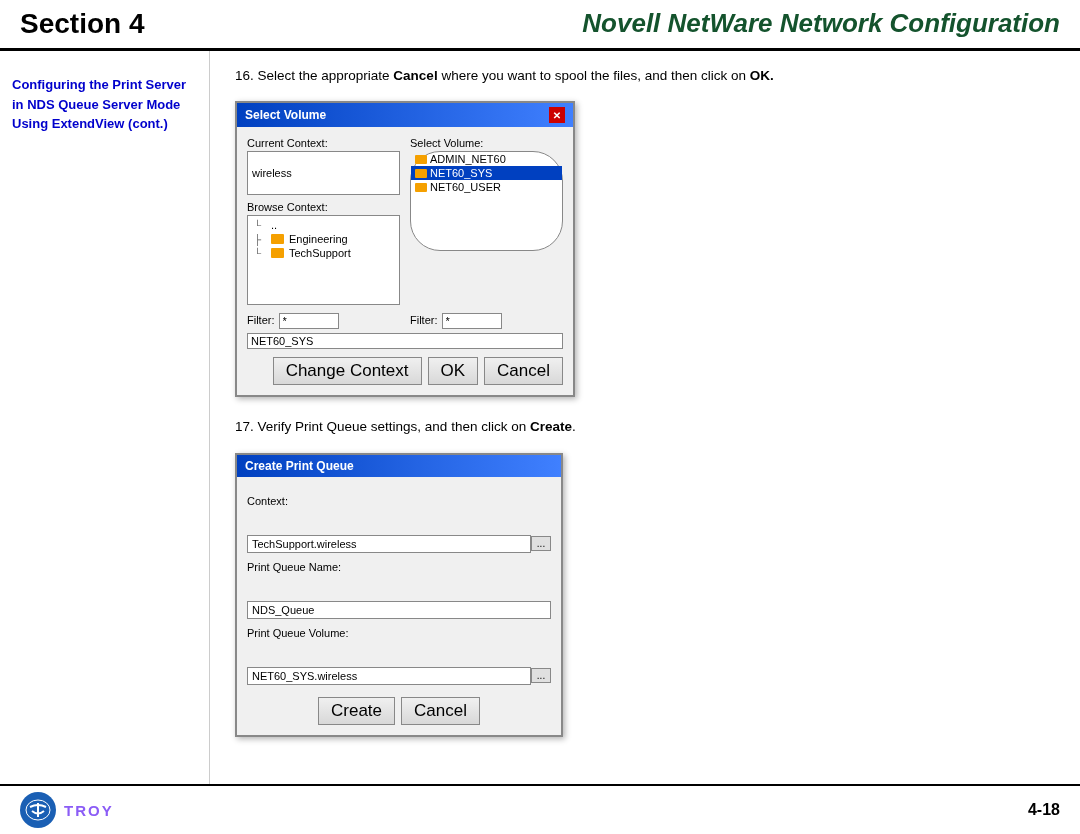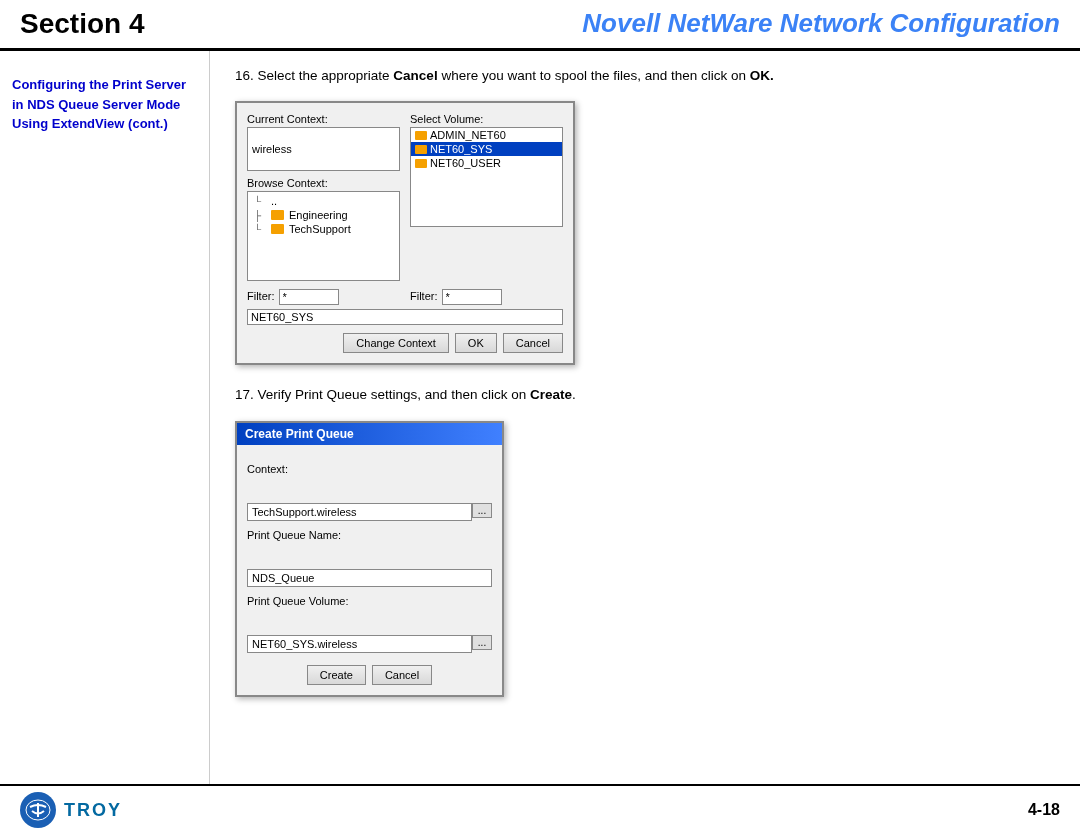--- a/index.html
+++ b/index.html
@@ -21,21 +21,21 @@
     }
     .header-section {
       font-size: 28px;
       font-weight: bold;
       color: #000;
       flex: 0 0 auto;
     }
     .header-title {
       font-size: 26px;
       font-weight: bold;
-      color: #3b82f6;
+      color: #14532d;
       flex: 1;
       text-align: right;
       font-style: italic;
     }
 
     
     .main {
       display: flex;
       flex: 1;
       overflow: hidden;
@@ -168,38 +168,38 @@
     .sv-buttons {
       display: flex;
       gap: 6px;
       margin-top: 8px;
       justify-content: flex-end;
     }
     .sv-btn {
       border: 1px solid #888;
       background: #e0e0e0;
       padding: 3px 12px;
-      font-size: 11px;
+      font-size: 17px;
       cursor: pointer;
       background: linear-gradient(to bottom, #f0f0f0, #d8d8d8);
     }
 
     
     .cpq-dialog {
-      width: 269px;
+      width: 328px;
     }
     .cpq-field-label {
       font-size: 11px;
       color: #000;
       margin-bottom: 2px;
       margin-top: 8px;
     }
     .cpq-input-row {
       display: flex;
-      align-items: flex-start;
+      align-items: center;
       margin-top: 28px;
     }
     .cpq-input {
       border: 1px solid #888;
       background: #fff;
       padding: 2px 4px;
       font-size: 11px;
       flex: 1;
     }
     .cpq-browse-btn {
@@ -233,23 +233,23 @@
     .troy-logo-circle {
       width: 36px;
       height: 36px;
       background: #1a5fb4;
       border-radius: 50%;
       display: flex;
       align-items: center;
       justify-content: center;
     }
     .troy-logo-text {
-      font-size: 18px;
-      font-weight: bold;
-      color: #0369a1;
+      font-size: 15px;
+      font-weight: bold;
+      color: #8b5cf6;
       letter-spacing: 2px;
     }
     .footer-doc {
       font-size: 11px;
       color: #333;
       text-align: center;
     }
     .footer-page {
       font-size: 16px;
       font-weight: bold;
@@ -294,20 +294,24 @@
     <div class="sidebar-text">Configuring the Print Server in NDS Queue Server Mode Using ExtendView (cont.)</div>
   </div>
 
   <div class="content">
 
     <div class="instruction">
       16. Select the appropriate <b>Cancel</b> where you want to spool the files, and then click on <b>OK.</b>
     </div>
 
     <div class="dialog select-volume">
+      <div class="dialog-titlebar">
+        <span>Select Volume</span>
+        <button class="dialog-close-btn">✕</button>
+      </div>
       <div class="dialog-body">
         <div class="sv-two-col">
 
           <div class="sv-left">
             <div class="sv-label">Current Context:</div>
             <div class="sv-listbox" style="min-height:24px; padding:15px 4px;">
               <span>wireless</span>
             </div>
             <div class="sv-label" style="margin-top:6px;">Browse Context:</div>
             <div class="browse-context-tree">
@@ -323,21 +327,21 @@
               <div class="tree-item">
                 <span class="tree-connector">└</span>
                 <span style="display:inline-block;width:13px;height:10px;background:#f5a000;border-radius:1px;margin-right:2px;"></span>
                 <span>TechSupport</span>
               </div>
             </div>
           </div>
 
           <div class="sv-right">
             <div class="sv-label">Select Volume:</div>
-            <div class="sv-listbox" style="min-height:100px;">
+            <div class="sv-listbox" style="min-height:100px;border-radius:30px;">
               <div class="sv-listbox-item">
                 <span style="display:inline-block;width:12px;height:9px;background:#f5a000;border-radius:1px;flex-shrink:0;"></span>
                 <span>ADMIN_NET60</span>
               </div>
               <div class="sv-listbox-item selected">
                 <span style="display:inline-block;width:12px;height:9px;background:#f5a000;border-radius:1px;flex-shrink:0;"></span>
                 <span>NET60_SYS</span>
               </div>
               <div class="sv-listbox-item">
                 <span style="display:inline-block;width:12px;height:9px;background:#f5a000;border-radius:1px;flex-shrink:0;"></span>

